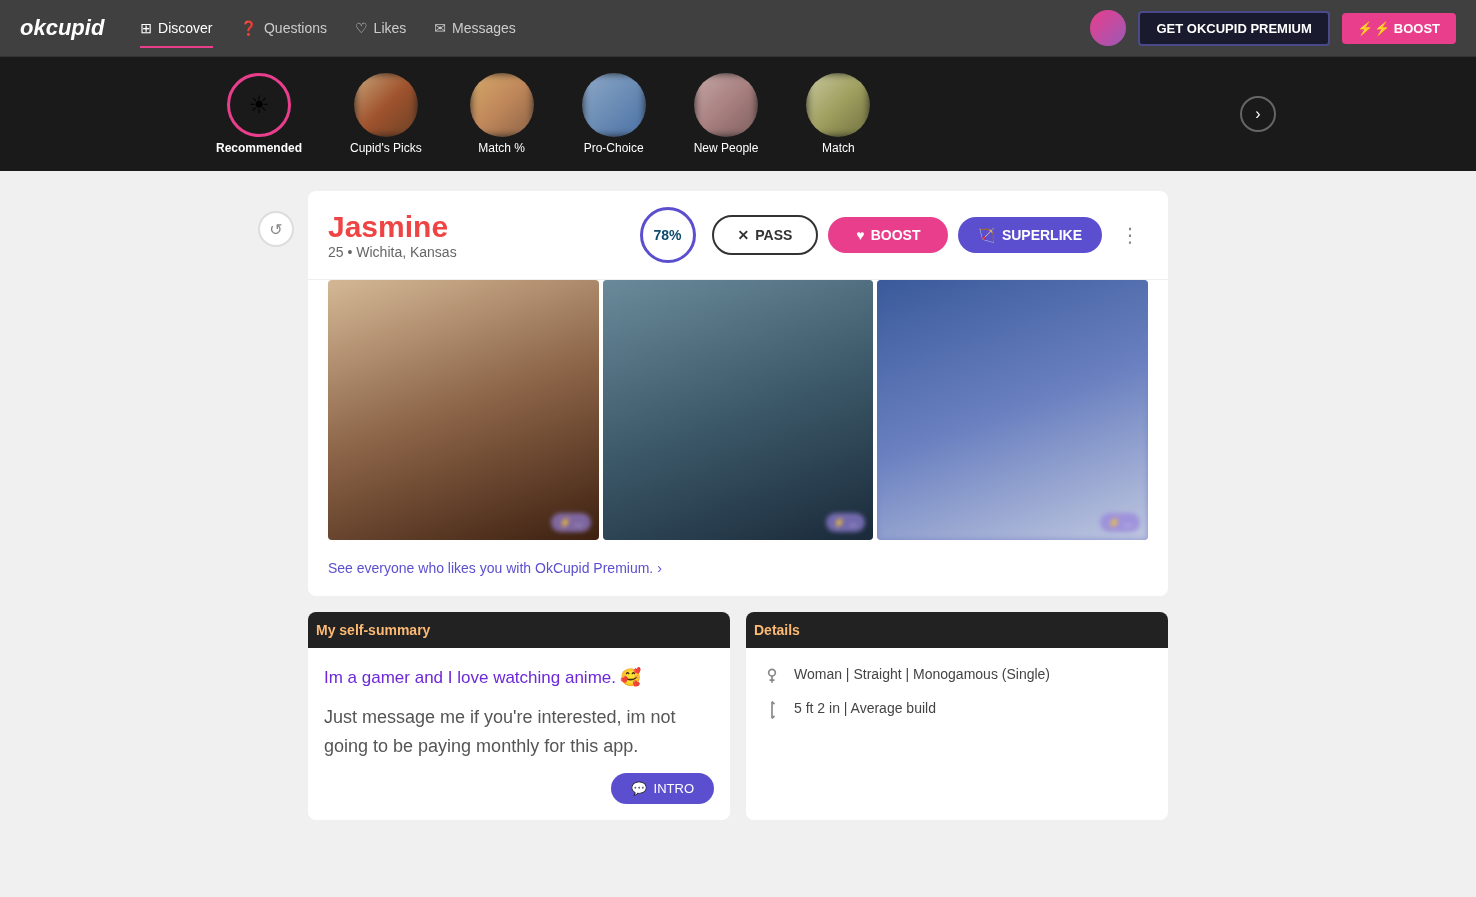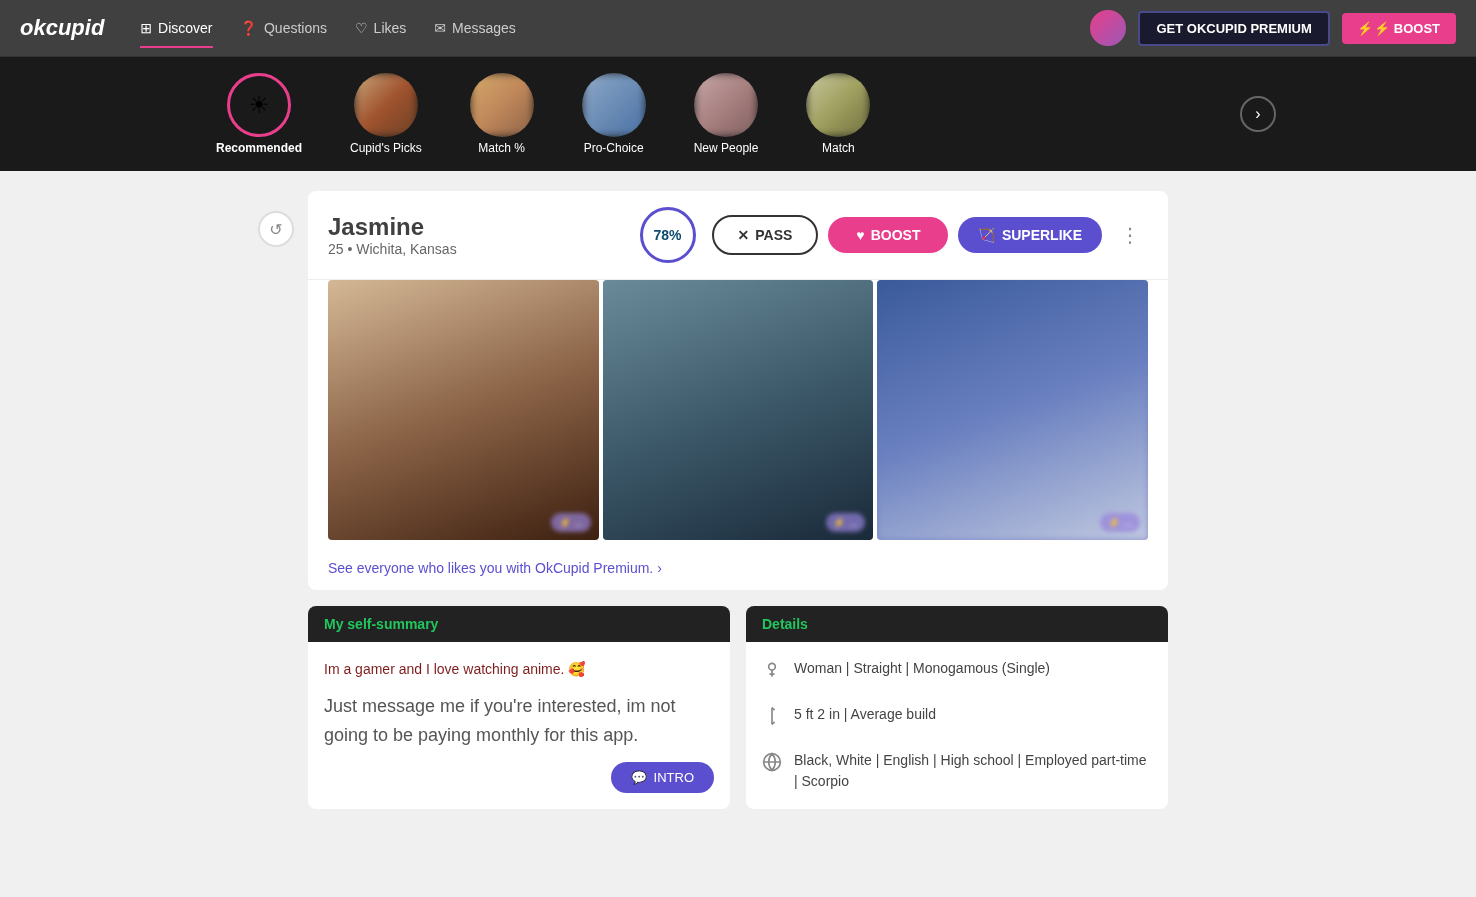--- a/index.html
+++ b/index.html
@@ -190,23 +190,23 @@
       position: absolute;
       left: -50px;
       top: 20px;
       background: white;
     }
 
     .profile-name-section {
       flex: 1;
     }
     .profile-name {
-      font-size: 24px;
-      font-weight: bold;
-      color: #404040;
+      font-size: 30px;
+      font-weight: bold;
+      color: #ef4444;
     }
     .profile-sub {
       font-size: 14px;
       color: #666;
     }
 
     .match-circle {
       width: 56px;
       height: 56px;
       border-radius: 50%;
@@ -298,21 +298,21 @@
       background: rgba(150, 130, 220, 0.7);
       color: white;
       font-size: 10px;
       padding: 4px 8px;
       border-radius: 12px;
       backdrop-filter: blur(4px);
       filter: blur(2px);
     }
 
     .premium-link {
-      padding: 8px 20px 14px;
+      padding: 8px 20px 20px;
       font-size: 14px;
       color: #5b4fcf;
       cursor: pointer;
       display: flex;
       align-items: center;
       gap: 4px;
     }
 
     
     .profile-sections {
@@ -321,31 +321,31 @@
       gap: 16px;
     }
 
     .section-card {
       background: white;
       border-radius: 8px;
       overflow: hidden;
     }
     .section-header {
       background: #222;
-      color: #22c55e;
-      padding: 10px 16px;
+      color: #fdba74;
+      padding: 10px 8px;
       font-size: 14px;
       font-weight: bold;
     }
     .section-body {
       padding: 16px;
     }
     .bio-text {
-      color: #7f1d1d;
-      font-size: 14px;
+      color: #6d28d9;
+      font-size: 17px;
       line-height: 1.6;
       margin-bottom: 12px;
     }
     .bio-text-2 {
       color: #555;
       font-size: 18px;
       line-height: 1.6;
     }
     .intro-btn {
       background: #5b4fcf;
@@ -363,21 +363,21 @@
     .btn-row {
       display: flex;
       justify-content: flex-end;
       padding-top: 12px;
     }
 
     .details-list {
       list-style: none;
       display: flex;
       flex-direction: column;
-      gap: 24px;
+      gap: 12px;
     }
     .detail-item {
       display: flex;
       align-items: flex-start;
       gap: 12px;
     }
     .detail-icon {
       width: 20px;
       height: 20px;
       color: #888;
@@ -571,28 +571,18 @@
           <li class="detail-item">
             <span class="detail-icon">
               <svg viewBox="0 0 24 24" fill="none" stroke="currentColor" stroke-width="2" width="20" height="20">
                 <line x1="12" y1="2" x2="12" y2="22"></line>
                   <line x1="12" y1="2" x2="15" y2="5"></line>
                   <line x1="12" y1="22" x2="15" y2="19"></line>
               </svg>
             </span>
             <span class="detail-text">5 ft 2 in | Average build</span>
           </li>
-          <li class="detail-item">
-            <span class="detail-icon">
-              <svg viewBox="0 0 24 24" fill="none" stroke="currentColor" stroke-width="2" width="20" height="20">
-                <circle cx="12" cy="12" r="10"></circle>
-                <line x1="2" y1="12" x2="22" y2="12"></line>
-                <path d="M12 2a15.3 15.3 0 0 1 4 10 15.3 15.3 0 0 1-4 10 15.3 15.3 0 0 1-4-10 15.3 15.3 0 0 1 4-10z"></path>
-              </svg>
-            </span>
-            <span class="detail-text">Black, White | English | High school | Employed part-time | Scorpio</span>
-          </li>
         </ul>
       </div>
     </div>
 
   </div>
 </div>
 
 </body></html>

